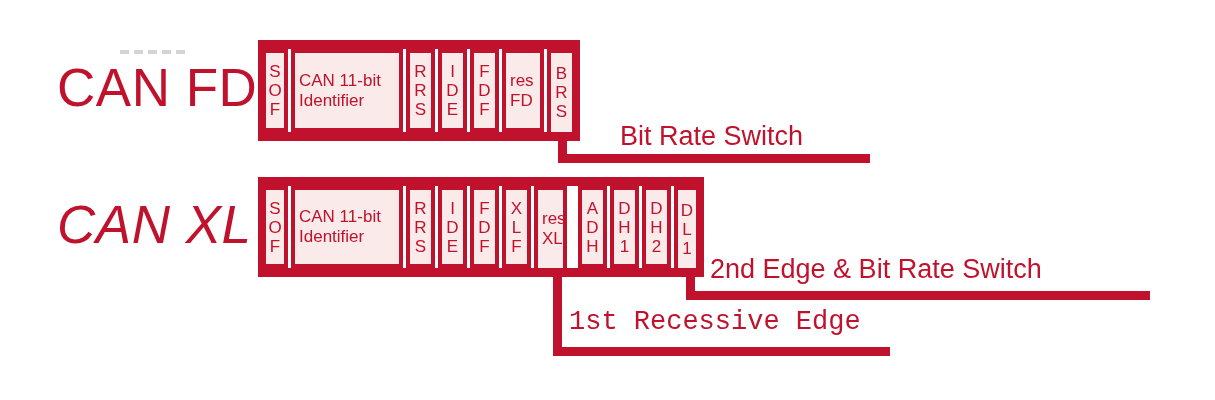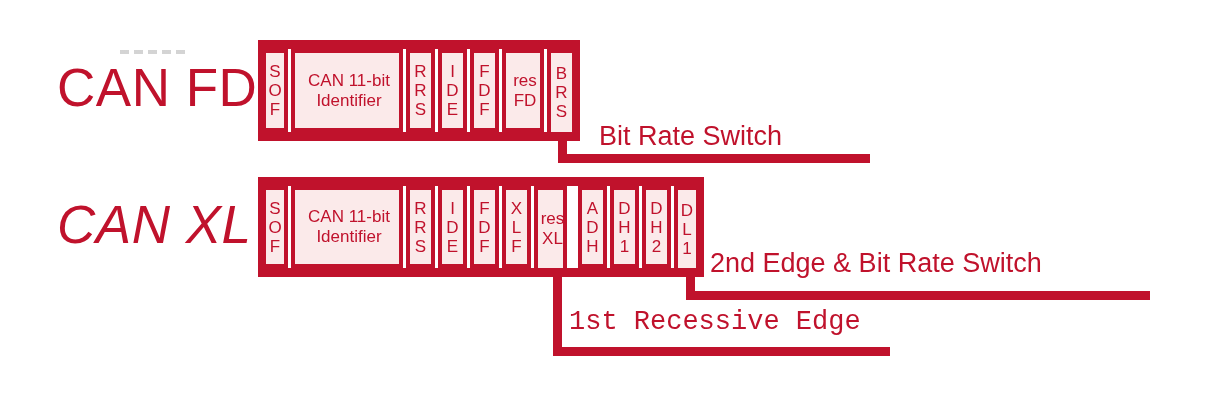--- a/index.html
+++ b/index.html
@@ -16,21 +16,21 @@
     border:solid #c0122c;border-width:9px 4px;
     display:flex;align-items:stretch;gap:3px;
   }
   .cell{
     box-sizing:border-box;flex:0 0 auto;background:#fbeaea;
     border:4px solid #c0122c;color:#c0122c;
     display:flex;flex-direction:column;align-items:center;justify-content:center;
     font-size:17px;line-height:19px;overflow:hidden;
   }
   .cell span{display:block;white-space:nowrap;}
-  .cell.txt{align-items:center;padding-left:4px;font-size:17px;line-height:20px;}
+  .cell.txt{align-items:flex-start;padding-left:4px;font-size:17px;line-height:20px;}
   .cell.drop{margin-bottom:-4px;}
   .cell.gapL{margin-left:8px;}
   .ann-line{position:absolute;background:#c0122c;}
   .ann-text{
     position:absolute;color:#c0122c;font-size:27px;line-height:27px;white-space:nowrap;
   }
   .artifact{
     position:absolute;left:120px;top:50px;width:70px;height:4px;opacity:.8;
     background:repeating-linear-gradient(90deg,#c9c9c9 0 9px,#ffffff 9px 14px);
   }
@@ -76,21 +76,21 @@
     </div>
     <div class="cell drop" style="width:29px;">
       <span>B</span>
       <span>R</span>
       <span>S</span>
     </div>
   </div>
 
   <div class="ann-line" style="left:558px;top:139px;width:9px;height:24px;"></div>
   <div class="ann-line" style="left:558px;top:154px;width:312px;height:9px;"></div>
-  <div class="ann-text" style="left:599px;top:123px;">Bit Rate Switch</div>
+  <div class="ann-text" style="left:620px;top:123px;">Bit Rate Switch</div>
 
   <div class="frame" style="left:258px;top:177px;width:446px;height:100px;">
     <div class="cell" style="width:26px;">
       <span>S</span>
       <span>O</span>
       <span>F</span>
     </div>
     <div class="cell txt" style="width:112px;">
       <span>CAN 11-bit</span>
       <span>Identifier</span>
@@ -136,19 +136,19 @@
     </div>
     <div class="cell drop" style="width:26px;">
       <span>D</span>
       <span>L</span>
       <span>1</span>
     </div>
   </div>
 
   <div class="ann-line" style="left:686px;top:277px;width:9px;height:23px;"></div>
   <div class="ann-line" style="left:686px;top:291px;width:464px;height:9px;"></div>
-  <div class="ann-text" style="left:710px;top:250px;">2nd Edge &amp; Bit Rate Switch</div>
+  <div class="ann-text" style="left:710px;top:256px;">2nd Edge &amp; Bit Rate Switch</div>
 
   <div class="ann-line" style="left:553px;top:277px;width:9px;height:79px;"></div>
   <div class="ann-line" style="left:553px;top:347px;width:337px;height:9px;"></div>
   <div class="ann-text" style="left:569px;top:309px;font-family:Liberation Mono, monospace;">1st Recessive Edge</div>
 
 </div>
 
 </body></html>

